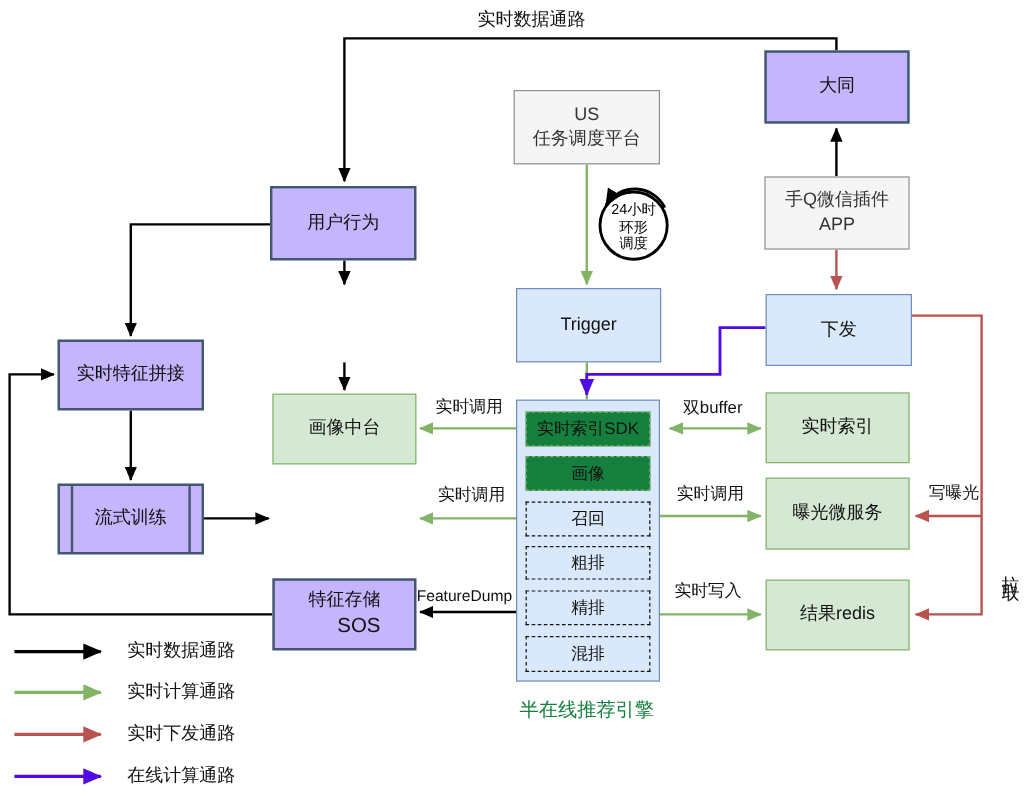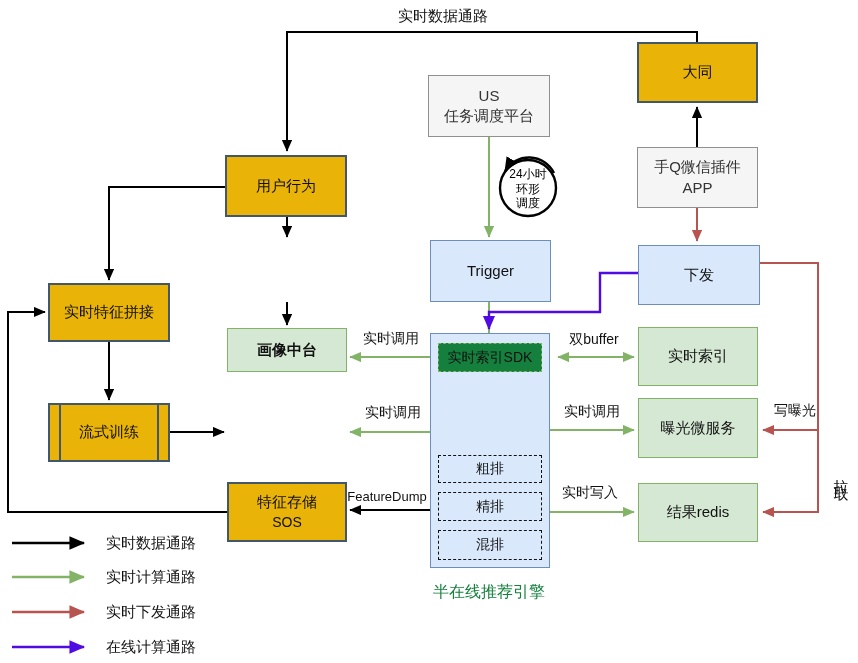--- a/index.html
+++ b/index.html
@@ -5,40 +5,40 @@
   html,body{margin:0;padding:0;background:#fff;}
   #canvas{
     position:relative;width:858px;height:663px;background:#ffffff;overflow:hidden;
     font-family:"Liberation Sans","DejaVu Sans",sans-serif;color:#111;
   }
   #edges{position:absolute;left:0;top:0;z-index:1;}
   .node{
     position:absolute;z-index:2;display:flex;align-items:center;justify-content:center;
     box-sizing:border-box;text-align:center;font-size:15px;line-height:1.35;color:#111;
   }
-  .bluegray{background:#eab308;border:2px solid #41586c;}
+  .bluegray{background:#c4b5fd;border:2px solid #41586c;text-align:right;}
   .blue{background:#dae8fc;border:1.5px solid #6c8ebf;}
   .green{background:#d5e8d4;border:1.5px solid #82b366;}
   .gray{background:#f5f5f5;border:1.5px solid #909090;color:#333;}
   .process::before,.process::after{
     content:"";position:absolute;top:0;bottom:0;width:0;border-left:2px solid #41586c;
   }
   .process::before{left:9px;}
   .process::after{right:9px;}
   .engine{background:#dae8fc;border:1.5px solid #6c8ebf;}
   .sub{position:absolute;z-index:3;display:flex;align-items:center;justify-content:center;
        box-sizing:border-box;font-size:14px;text-align:center;}
   .sub.gdash{background:#15803d;border:1.5px dashed #82b366;}
   .sub.kdash{background:transparent;border:1.6px dashed #111;}
   .elabel{position:absolute;z-index:4;font-size:14px;text-align:center;color:#111;white-space:pre-line;}
   .elabel.small{font-size:13px;}
   .caption{position:absolute;z-index:4;font-size:16px;color:#15803d;}
   .legend-label{position:absolute;z-index:4;font-size:15px;color:#111;line-height:20px;}
   .circle-text{position:absolute;z-index:4;font-size:12px;line-height:14.5px;text-align:center;color:#000;}
-  .small-line{font-size:14px;}
+  .small-line{font-size:17px;}
 </style>
 </head>
 <body>
 
 <div id="canvas">
 
   <svg id="edges" width="858" height="663" viewBox="0 0 858 663">
     <defs>
       <marker id="mb" markerWidth="7" markerHeight="6" refX="5.6" refY="2.6" orient="auto" markerUnits="strokeWidth">
         <path d="M0,0 L6,2.6 L0,5.2 Z" fill="#000000"></path>
@@ -112,40 +112,42 @@
 
   <div class="node bluegray" style="left:225px;top:155px;width:122px;height:62px;">用户行为</div>
 
 
   <div class="node blue" style="left:430px;top:240px;width:121px;height:62px;">Trigger</div>
 
   <div class="node blue" style="left:638px;top:245px;width:122px;height:60px;">下发</div>
 
   <div class="node bluegray" style="left:48px;top:283px;width:122px;height:59px;">实时特征拼接</div>
 
-  <div class="node green" style="left:227px;top:328px;width:120px;height:44px;font-weight:bold;">画像中台</div>
+  <div class="node green" style="left:227px;top:328px;width:120px;height:59px;">画像中台</div>
 
   <div class="node bluegray process" style="left:48px;top:403px;width:122px;height:59px;">流式训练</div>
 
 
   <div class="node green" style="left:638px;top:327px;width:120px;height:59px;">实时索引</div>
 
   <div class="node green" style="left:638px;top:398px;width:120px;height:60px;">曝光微服务</div>
 
   <div class="node bluegray" style="left:227px;top:482px;width:120px;height:60px;">
     <div>
       <span>特征存储</span><br>
       <span class="small-line">SOS</span>
     </div>
   </div>
 
   <div class="node green" style="left:638px;top:483px;width:120px;height:59px;">结果redis</div>
 
   <div class="node engine" style="left:430px;top:333px;width:120px;height:235px;"></div>
   <div class="sub gdash" style="left:438px;top:343px;width:104px;height:29px;">实时索引SDK</div>
+  <div class="sub gdash" style="left:438px;top:380px;width:104px;height:29px;">画像</div>
+  <div class="sub kdash" style="left:438px;top:418px;width:104px;height:29px;">召回</div>
   <div class="sub kdash" style="left:438px;top:455px;width:104px;height:28px;">粗排</div>
   <div class="sub kdash" style="left:438px;top:492px;width:104px;height:29px;">精排</div>
   <div class="sub kdash" style="left:438px;top:530px;width:104px;height:30px;">混排</div>
 
   <div class="caption" style="left:433px;top:582px;width:140px;">半在线推荐引擎</div>
 
   <div class="elabel" style="left:352px;top:330px;width:78px;">实时调用</div>
   <div class="elabel" style="left:354px;top:404px;width:78px;">实时调用</div>
   <div class="elabel" style="left:556px;top:403px;width:72px;">实时调用</div>
   <div class="elabel" style="left:558px;top:331px;width:72px;">双buffer</div>

